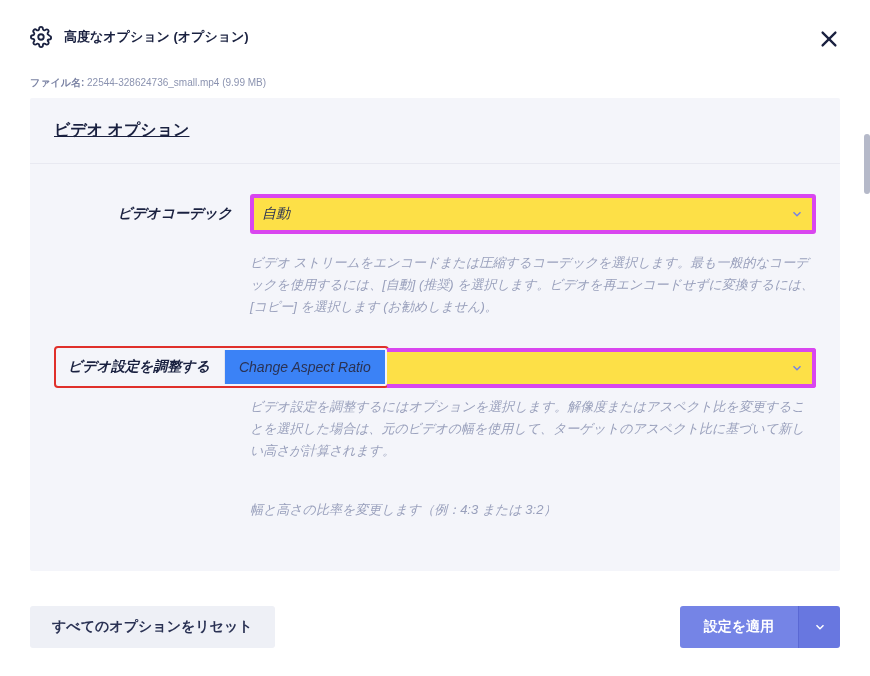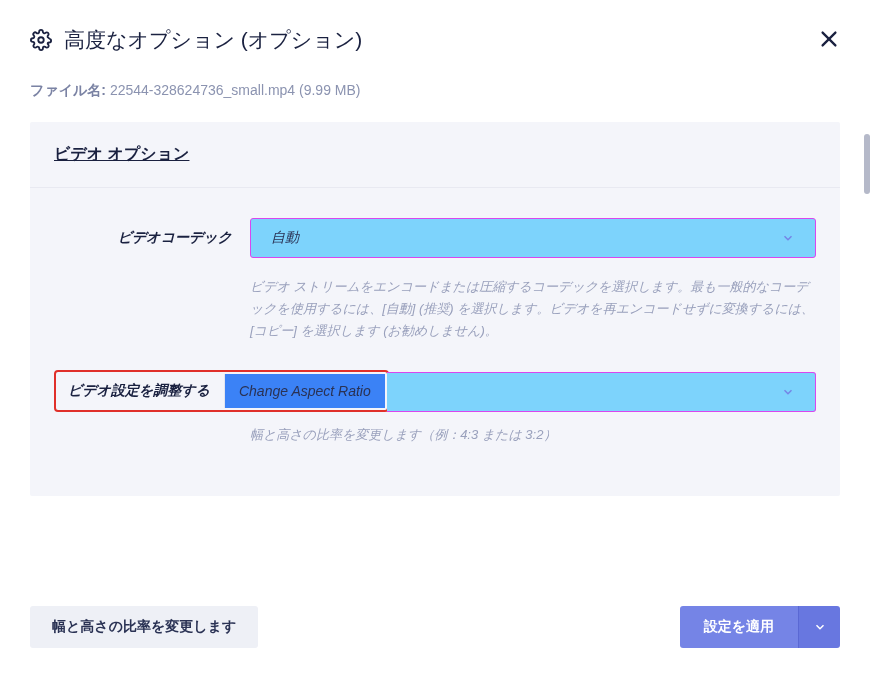--- a/index.html
+++ b/index.html
@@ -17,36 +17,36 @@
   align-items: center;
   gap: 12px;
   margin-bottom: 28px;
 }
 .gear-icon {
   width: 22px;
   height: 22px;
   flex: 0 0 auto;
 }
 .title {
-  font-size: 21px;
-  font-weight: 400;
+  font-size: 13px;
+  font-weight: 700;
   color: #1a2140;
 }
 .close-icon {
   position: absolute;
   top: 28px;
   right: 30px;
   width: 22px;
   height: 22px;
   cursor: pointer;
 }
 .file-line {
-  font-size: 14px;
+  font-size: 10px;
   color: #8b93b0;
-  margin-bottom: 22px;
+  margin-bottom: 8px;
 }
 .file-label { font-weight: 700; color: #7b83a4; }
 .video-options {
   background: #f4f5fa;
   border-radius: 2px;
   padding: 0;
   margin-bottom: 30px;
 }
 .video-options-header {
   font-size: 16px;
@@ -78,28 +78,28 @@
   font-weight: 700;
   color: #1a2140;
   text-align: right;
 }
 .select-wrap {
   flex: 1;
   display: flex;
   flex-direction: column;
 }
 .select {
-  background: #7dd3fc;
-  border: 1px solid #d946ef;
+  background: #fde047;
+  border: 4px solid #d946ef;
   border-radius: 3px;
   height: 40px;
   display: flex;
   align-items: center;
   justify-content: space-between;
-  padding: 0 20px;
+  padding: 0 8px;
   font-size: 14px;
   color: #1a2140;
   cursor: pointer;
 }
 .select-text { color: #2a3254; }
 .chevron {
   width: 14px;
   height: 14px;
   flex: 0 0 auto;
 }
@@ -270,37 +270,43 @@
             <div class="select" style="border-left:none;border-radius:0 3px 3px 0;">
               <span></span>
               <span class="chevron">
                 <svg viewBox="0 0 24 24" fill="none" stroke="#7584e6" stroke-width="2.5">
                     <polyline points="6 9 12 15 18 9"></polyline>
                   </svg>
               </span>
             </div>
           </div>
         </div>
+        <div class="option-row">
+          <div class="option-label-wrap" style="width:196px;"></div>
+          <div class="select-wrap">
+            <div class="help-text">ビデオ設定を調整するにはオプションを選択します。解像度またはアスペクト比を変更することを選択した場合は、元のビデオの幅を使用して、ターゲットのアスペクト比に基づいて新しい高さが計算されます。</div>
+          </div>
+        </div>
       </div>
 
       <div class="option-block">
         <div class="option-row">
           <div class="option-label-wrap" style="width:196px;"></div>
           <div class="select-wrap">
             <div class="help-text" style="margin-bottom:0;">幅と高さの比率を変更します（例：4:3 または 3:2）</div>
           </div>
         </div>
       </div>
 
     </div>
   </div>
 </div>
 
 <div class="footer">
-  <button class="btn-reset">幅と高さの比率を変更します</button>
+  <button class="btn-reset">すべてのオプションをリセット</button>
   <div class="btn-apply-group">
     <button class="btn-apply">設定を適用</button>
     <button class="btn-apply-dd">
       <span class="chevron">
         <svg viewBox="0 0 24 24" fill="none" stroke="#fff" stroke-width="2.5">
             <polyline points="6 9 12 15 18 9"></polyline>
           </svg>
       </span>
     </button>
   </div>

